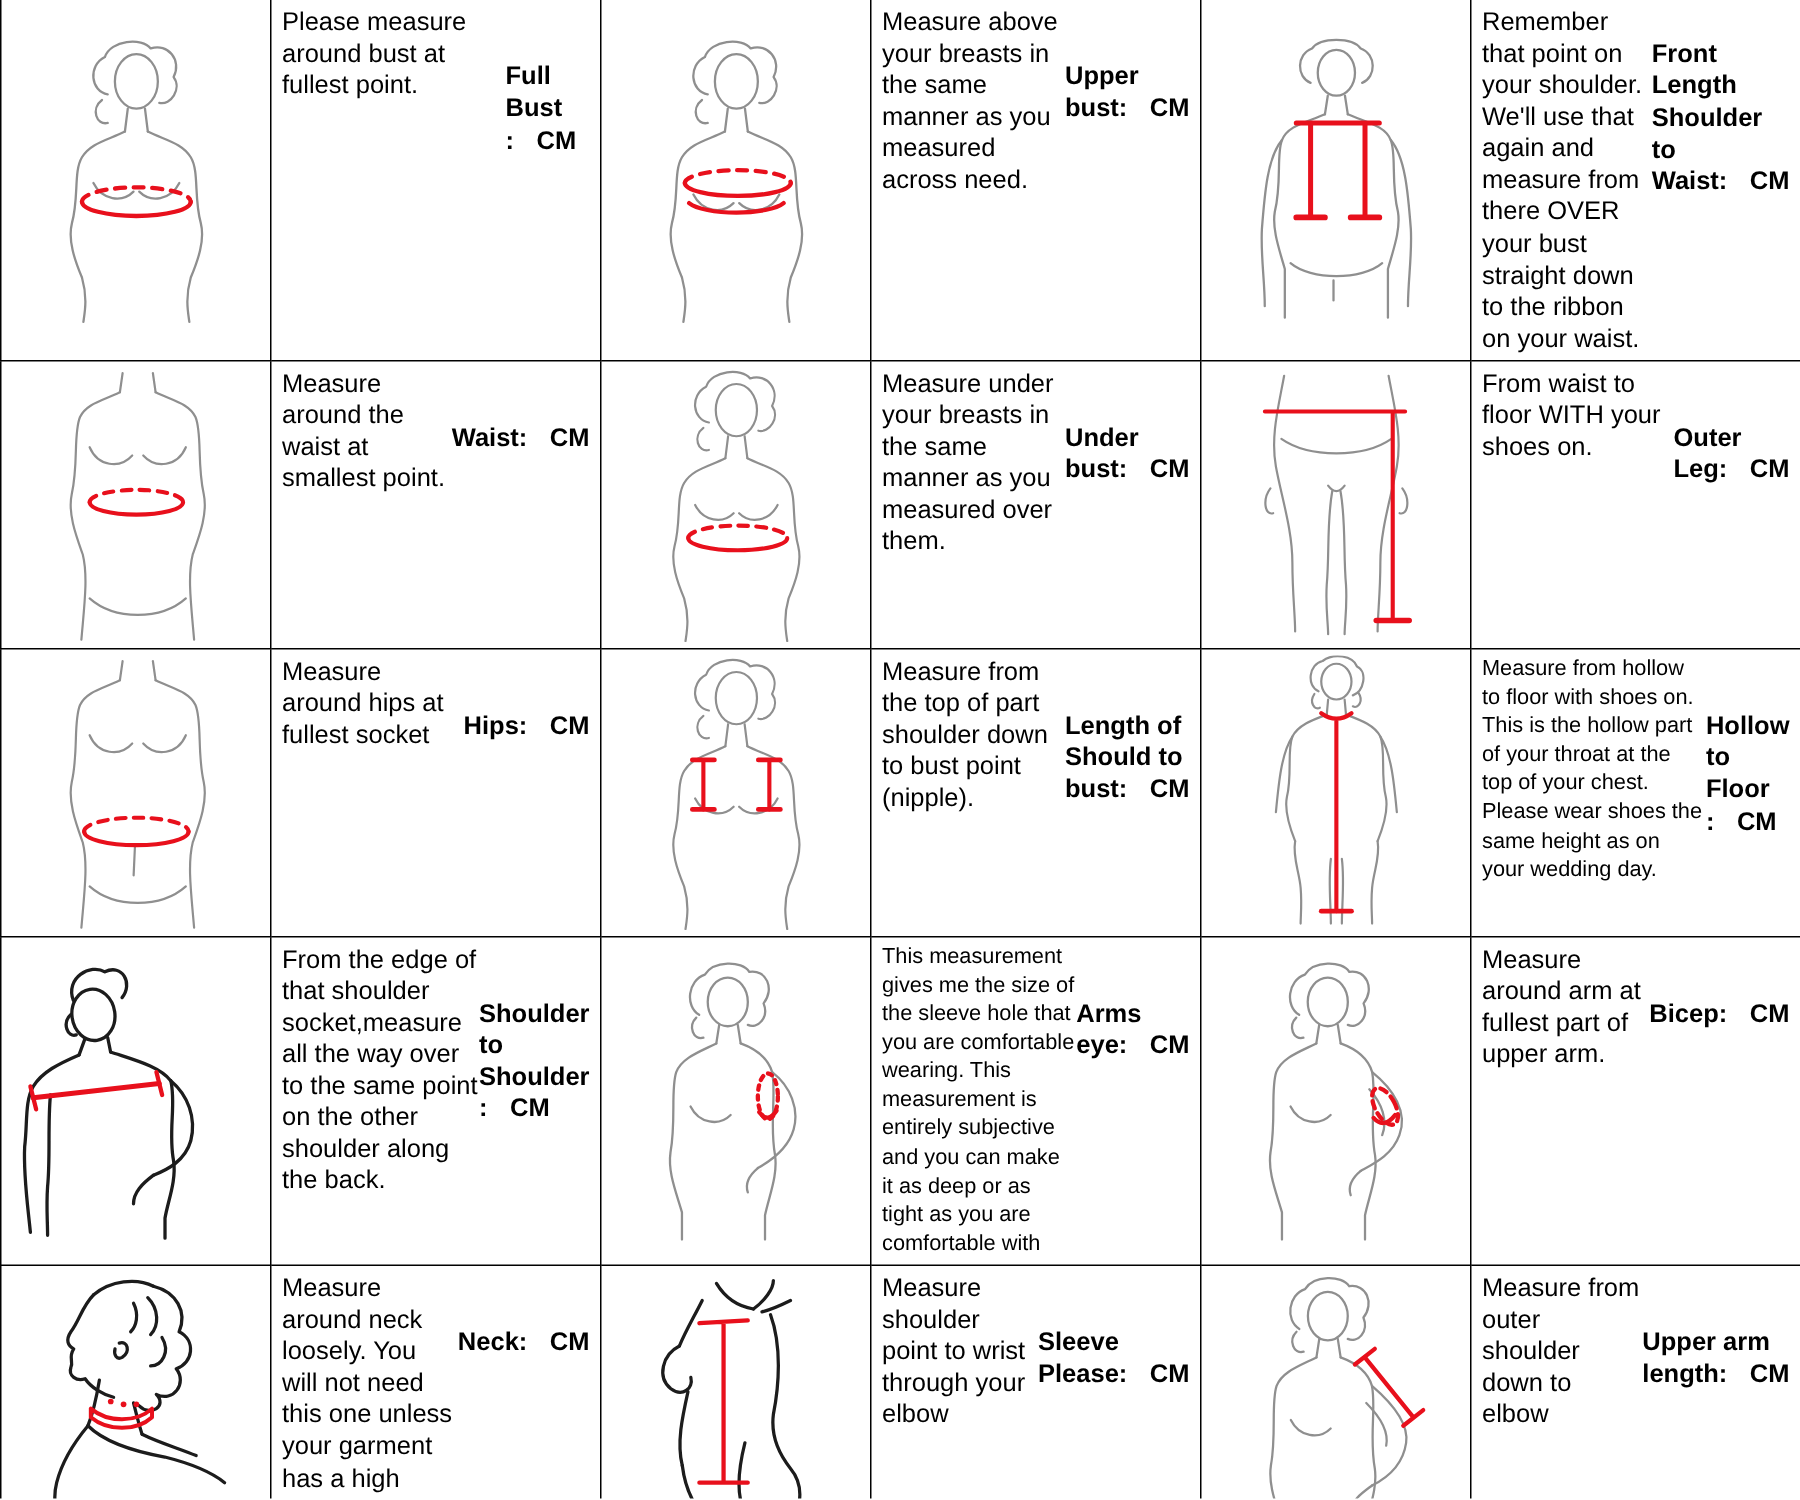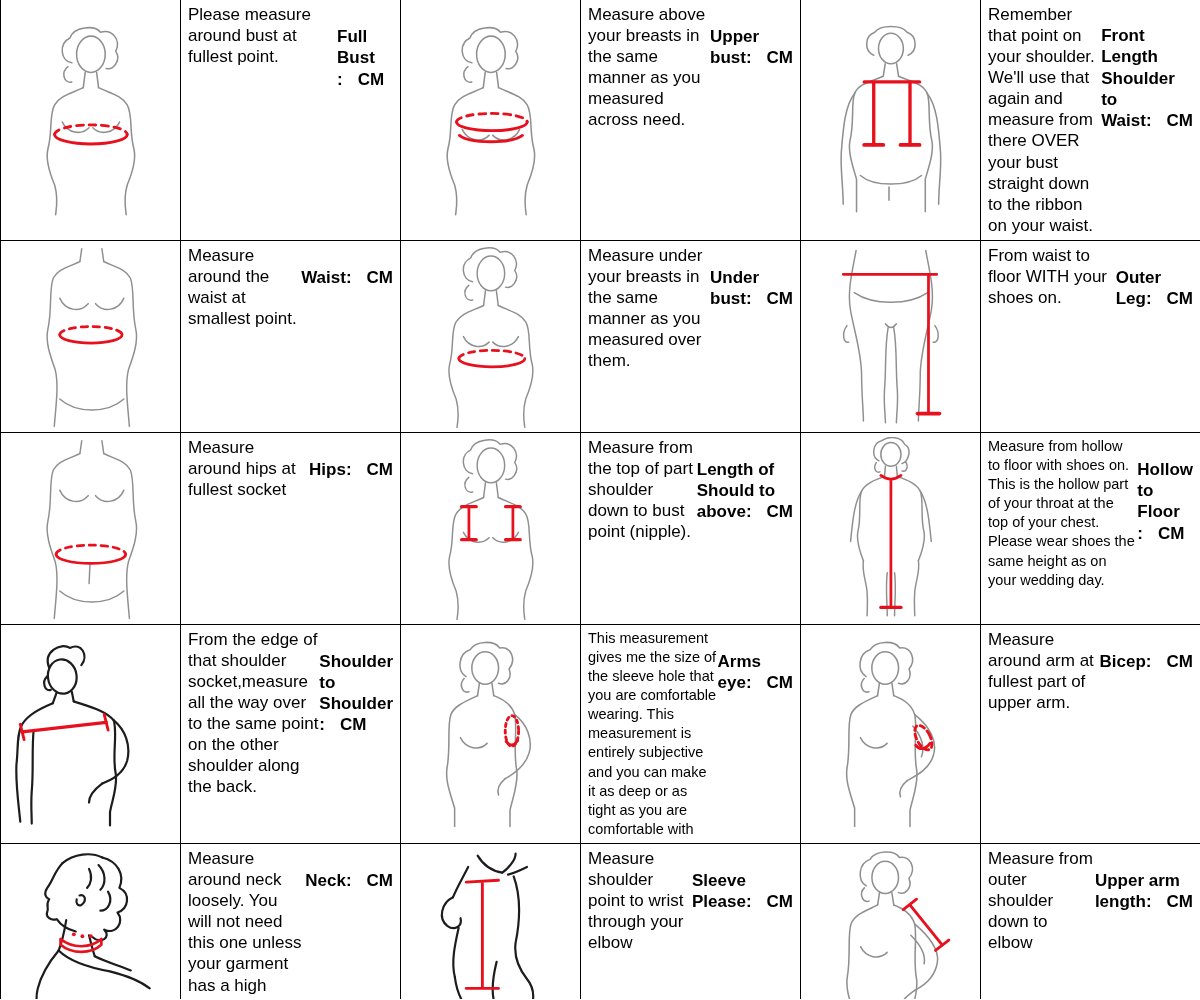--- a/index.html
+++ b/index.html
@@ -10,21 +10,21 @@
   table{border-collapse:collapse;table-layout:fixed;width:1200px;margin-top:-1px;}
   td{border:1px solid #000;padding:0;vertical-align:top;overflow:hidden;box-sizing:border-box;}
   col.c-fig-a{width:180px}col.c-txt-a{width:220px}
   col.c-fig-b{width:180px}col.c-txt-b{width:220px}
   col.c-fig-c{width:180px}col.c-txt-c{width:220px}
   tr.r1 td{height:200px}tr.r2 td{height:188px}tr.r3 td{height:190px}tr.r4 td{height:210px}tr.r5 td{height:190px}
   td.txt{padding:4px 7px;}
   .cellflex{height:100%;display:flex;flex-direction:row;justify-content:space-between;}
   .desc{font-size:17px;line-height:1.24;}
   td.small .desc{font-size:14.5px;line-height:1.32;}
-  .measure{margin-top:22px;font-weight:bold;font-size:17px;line-height:1.25;}
+  .measure{margin-top:36px;font-weight:bold;font-size:17px;line-height:1.25;}
   td.tight .measure{margin-top:21px;}
   .unit{margin-left:15px;}
   .fig{width:100%;height:100%;display:flex;align-items:center;justify-content:center;}
   .fig svg{display:block;width:96%;height:96%;}
 </style>
 </head>
 <body>
 
 <div class="sheet">
 
@@ -250,21 +250,21 @@
                 </g>
                 <g stroke="#e8101c" stroke-width="3.5">
                   <path d="M58,76 L74,76 M58,112 L74,112 M106,76 L122,76 M106,112 L122,112"></path>
                 </g>
               </svg>
             </div>
           </td>
       <td class="txt">
             <div class="cellflex">
         <div class="desc">Measure from the top of part shoulder down to bust point (nipple).</div>
-        <div class="measure"><span>Length of Should to above:</span><span class="unit">CM</span></div>
+        <div class="measure"><span>Length of Should to bust:</span><span class="unit">CM</span></div>
       </div>
           </td>
       <td>
             <div class="fig">
               <svg viewBox="0 0 180 200" preserveAspectRatio="xMidYMid meet" fill="none" stroke-linecap="round" stroke-linejoin="round">
                 <g stroke="#8f8f8f" stroke-width="1.6">
                   <ellipse cx="90" cy="19" rx="11" ry="13"></ellipse>
                   <path d="M77,26 C68,22 70,6 80,4 C88,-2 102,0 105,8 C113,12 110,26 102,29"></path>
                   <path d="M74,28 C70,34 74,40 78,38 M106,27 C110,33 106,39 102,37"></path>
                   <path d="M84,32 L83,43 M96,32 L97,43"></path>

